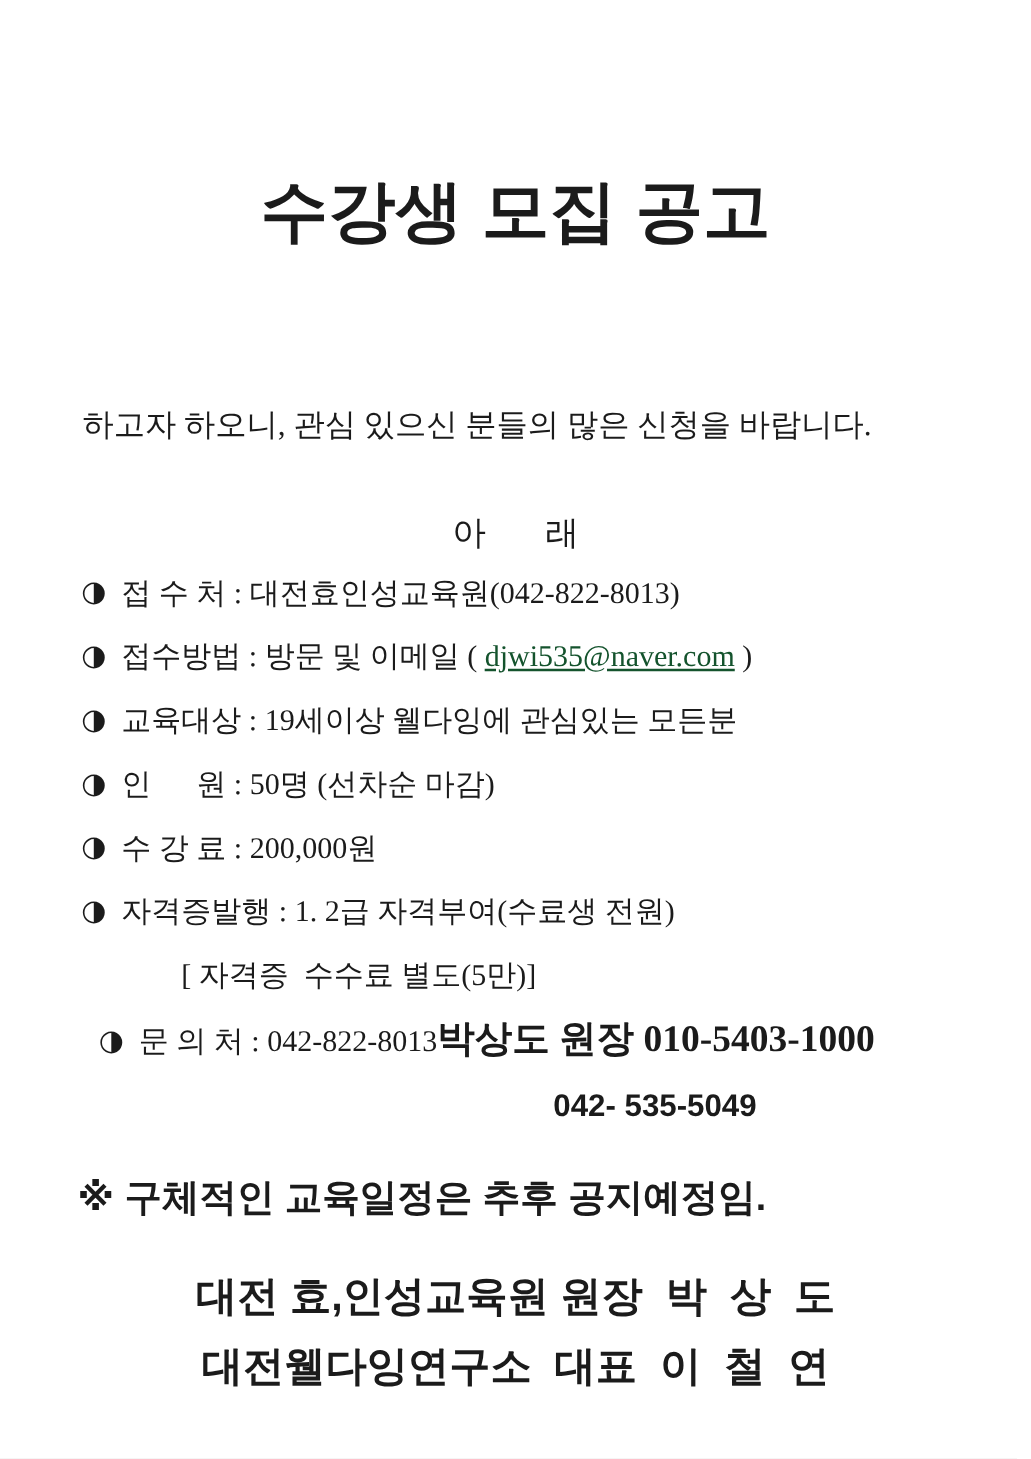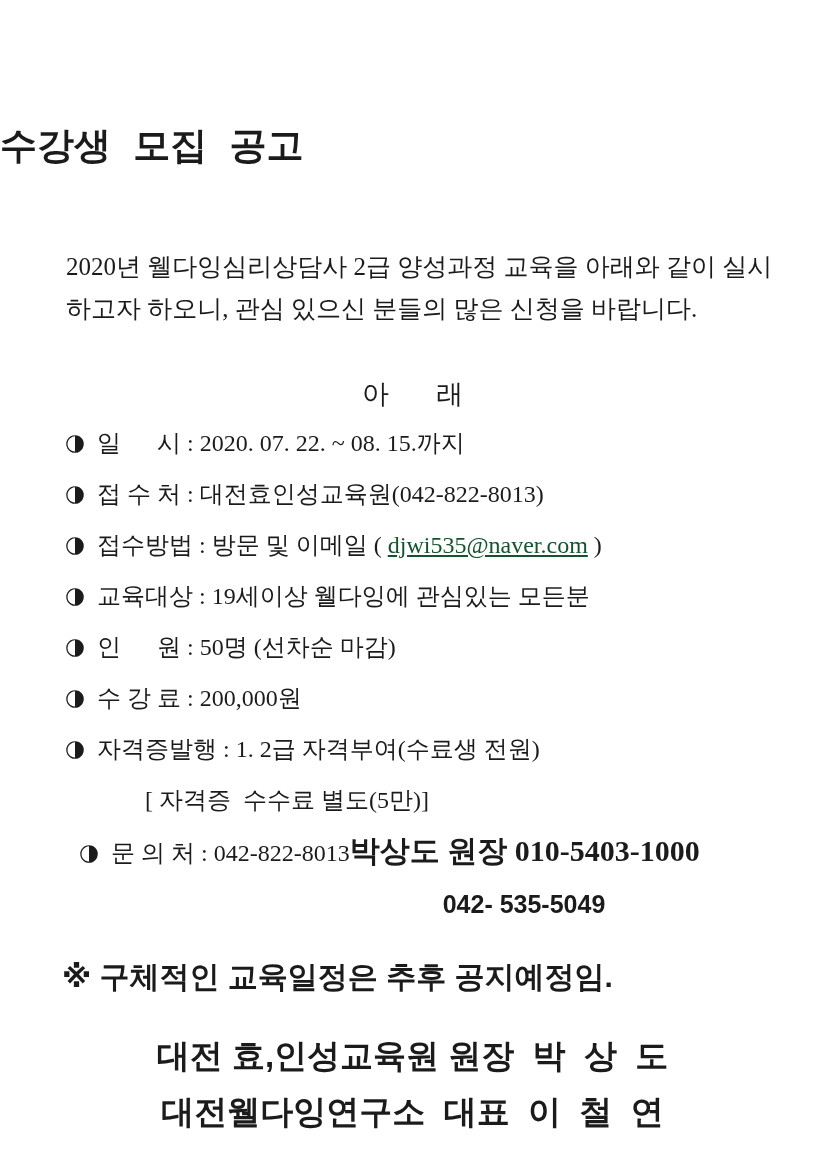--- a/index.html
+++ b/index.html
@@ -2,23 +2,23 @@
 <html><head>
 <meta charset="utf-8">
 <style>
   html,body{margin:0;padding:0;background:#e8e8e8;}
   .page{
     width:825px;height:1167px;margin:0 auto;background:#ffffff;
     position:relative;box-sizing:border-box;overflow:hidden;
     font-family:"Liberation Serif","DejaVu Serif",serif;color:#1b1b1b;
   }
   .title{
-    padding-top:101px;text-align:left;
-    font-family:Liberation Mono, monospace;
-    font-weight:700;font-size:37px;line-height:1.2;
+    padding-top:101px;text-align:center;
+    font-family:Liberation Sans, sans-serif;
+    font-weight:700;font-size:54px;line-height:1.2;
   }
   .intro{
     margin:76px 58px 0 66px;font-size:25px;line-height:42px;white-space:pre;
   }
   .below-heading{
     margin-top:46px;text-align:center;font-size:27px;white-space:pre;
   }
   .info-list{margin-top:16px;padding-left:65px;}
   .item{font-size:24px;line-height:30px;margin-bottom:21px;white-space:pre;}
   .bullet{
@@ -48,27 +48,26 @@
     font-weight:700;font-size:33px;line-height:56px;white-space:pre;
   }
 </style>
 </head>
 <body>
 
 <div class="page">
 
   <h1 class="title">수강생 모집 공고</h1>
 
-  <p class="intro"><span>2020년 웰다잉심리상담사 2급 양성과정 교육을 아래와 같이 실시</span><br><span>하고자 하오니, 관심 있으신 분들의 많은 신청을 바랍니다.</span></p>
+  <p class="intro"><br><span>하고자 하오니, 관심 있으신 분들의 많은 신청을 바랍니다.</span></p>
 
   <div class="below-heading">아       래</div>
 
   <div class="info-list">
 
-    <div class="item"><span class="bullet">◑</span><span>일      시 : 2020. 07. 22. ~ 08. 15.까지</span></div>
 
     <div class="item"><span class="bullet">◑</span><span>접 수 처 : 대전효인성교육원(042-822-8013)</span></div>
 
     <div class="item"><span class="bullet">◑</span><span>접수방법 : 방문 및 이메일 ( </span><a class="email-link">djwi535@naver.com</a><span> )</span></div>
 
     <div class="item"><span class="bullet">◑</span><span>교육대상 : 19세이상 웰다잉에 관심있는 모든분</span></div>
 
     <div class="item"><span class="bullet">◑</span><span>인      원 : 50명 (선차순 마감)</span></div>
 
     <div class="item"><span class="bullet">◑</span><span>수 강 료 : 200,000원</span></div>

